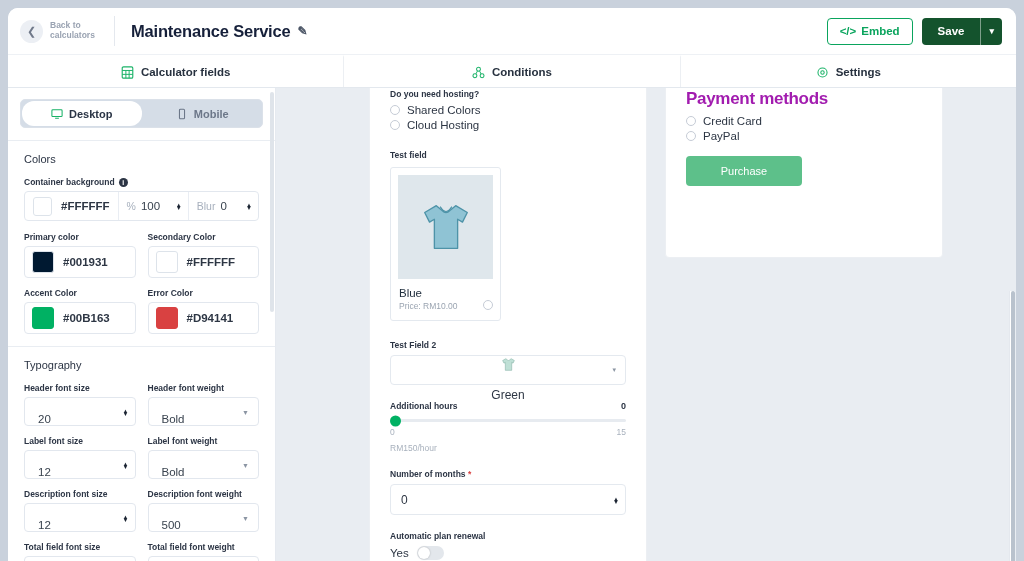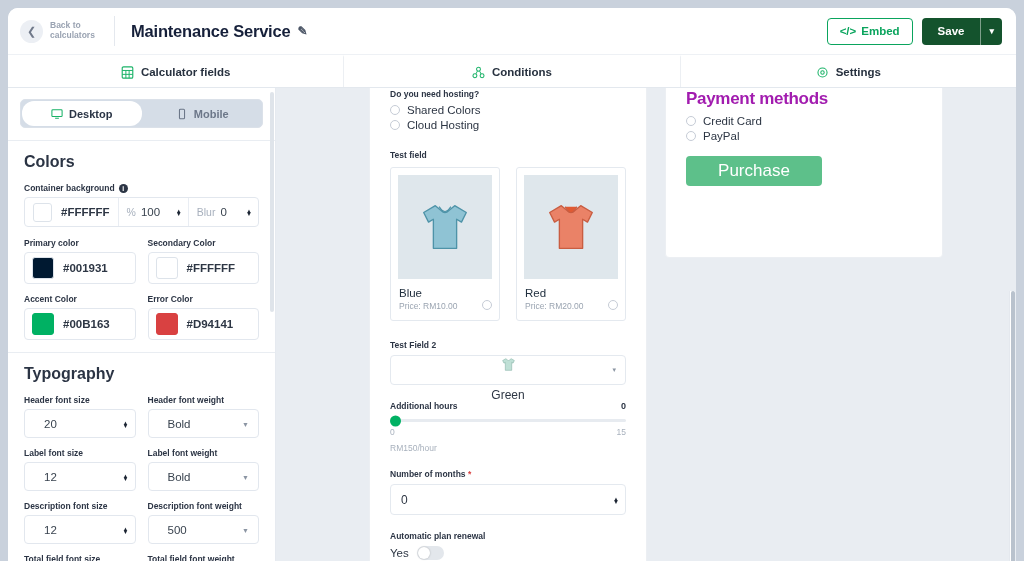--- a/index.html
+++ b/index.html
@@ -109,38 +109,38 @@
   }
   .dev-opt.on { background: #fff; color: #2a3445; border-radius: 12px; margin: 1px; }
   .dev-opt.on .di { color: #19b267; }
   .di { display: flex; }
 
   .sec {
     border-top: 1px solid #e9edf2;
     margin-top: 12px; padding: 12px 16px 0 16px;
   }
   .sec:first-of-type { margin-top: 11px; }
-  .sec-title { font-size: 16px; color: #2b3444; margin-bottom: 12px; font-weight: bold; }
+  .sec-title { font-size: 11px; color: #2b3444; margin-bottom: 12px; }
   .fld-label {
     font-size: 8.5px; font-weight: bold; color: #2c3545;
     margin-bottom: 4px; display: flex; align-items: center; gap: 4px;
   }
   .info-dot {
     width: 9px; height: 9px; border-radius: 50%; background: #2c3545;
     color: #fff; font-size: 7px; font-weight: bold;
     display: inline-flex; align-items: center; justify-content: center;
     line-height: 1;
   }
   .row2 { display: flex; gap: 12px; margin-bottom: 10px; }
   .col { flex: 1; min-width: 0; }
 
   .inp {
     height: 29px; border: 1px solid #e2e7ee; border-radius: 4px;
-    background: #fff; display: flex; align-items: center;
-    font-size: 11.5px; color: #39434f; padding: 0 19px;
+    background: #fff; display: flex; align-items: flex-end;
+    font-size: 11.5px; color: #39434f; padding: 0 13px;
     position: relative;
   }
   .inp.num { padding-right: 20px; }
   .cbg-row {
     display: flex; border: 1px solid #e2e7ee; border-radius: 4px;
     height: 30px; overflow: hidden; margin-bottom: 11px;
   }
   .cbg-cell { display: flex; align-items: center; padding: 0 8px; position: relative; }
   .cbg-cell + .cbg-cell { border-left: 1px solid #e9edf3; }
   .cbg-color { flex: 1.4; gap: 9px; }
@@ -257,24 +257,24 @@
     position: absolute; left: 1px; top: 1px;
     width: 12px; height: 12px; border-radius: 50%;
     background: #fff; box-shadow: 0 0 2px rgba(0,0,0,.25);
   }
 
   .pay-title {
     font-size: 17px; font-weight: bold; color: #a21caf;
     letter-spacing: -.3px; margin-bottom: 6px;
   }
   .purchase {
-    margin-top: 14px; height: 30px; width: 136px;
+    margin-top: 14px; height: 30px; width: 116px;
     background: #5dc08a; border-radius: 4px; color: #fff;
     display: flex; align-items: center; justify-content: center;
-    font-size: 17px;
+    font-size: 11px;
   }
 
   
   .sb-right {
     position: absolute; right: 1px; top: 203px;
     width: 6px; height: 350px; background: #ffffff;
     border-left: 1px solid #e4e8ee;
   }
   .sb-right .thumb {
     position: absolute; left: 1px; top: 0; width: 4px; height: 350px;
@@ -546,33 +546,20 @@
                   <path d="M22 10 L10 17 L15 27 L20 24 L20 54 L44 54 L44 24 L49 27 L54 17 L42 10 L36 15 Q32 19 28 15 Z" fill="#8fc3d4" stroke="#4e93a8" stroke-width="1.4" stroke-linejoin="round"></path>
                   <path d="M26 11 Q32 21 38 11" fill="none" stroke="#4e93a8" stroke-width="1.2"></path>
                 </svg>
               </div>
               <div class="prod-meta">
                 <div class="prod-name">Blue</div>
                 <div class="prod-price">Price: RM10.00</div>
                 <span class="prod-radio"></span>
               </div>
             </div>
-            <div class="prod">
-              <div class="prod-img">
-                <svg width="62" height="62" viewBox="0 0 64 64">
-                  <path d="M22 10 L10 17 L15 27 L20 24 L20 54 L44 54 L44 24 L49 27 L54 17 L42 10 L36 15 Q32 19 28 15 Z" fill="#ea8267" stroke="#c95d41" stroke-width="1.4" stroke-linejoin="round"></path>
-                  <path d="M26 11 Q32 23 38 11" fill="#e05a33" stroke="#c95d41" stroke-width="1.2"></path>
-                </svg>
-              </div>
-              <div class="prod-meta">
-                <div class="prod-name">Red</div>
-                <div class="prod-price">Price: RM20.00</div>
-                <span class="prod-radio"></span>
-              </div>
-            </div>
           </div>
 
           <div class="p-label mt12">Test Field 2</div>
           <div class="select">
             <span>
               <svg width="17" height="17" viewBox="0 0 64 64">
                   <path d="M22 10 L10 17 L15 27 L20 24 L20 54 L44 54 L44 24 L49 27 L54 17 L42 10 L36 15 Q32 19 28 15 Z" fill="#bfe0d6" stroke="#86b3a7" stroke-width="2.2" stroke-linejoin="round"></path>
                 </svg>
             </span>
             <span class="sel-txt">Green</span>

